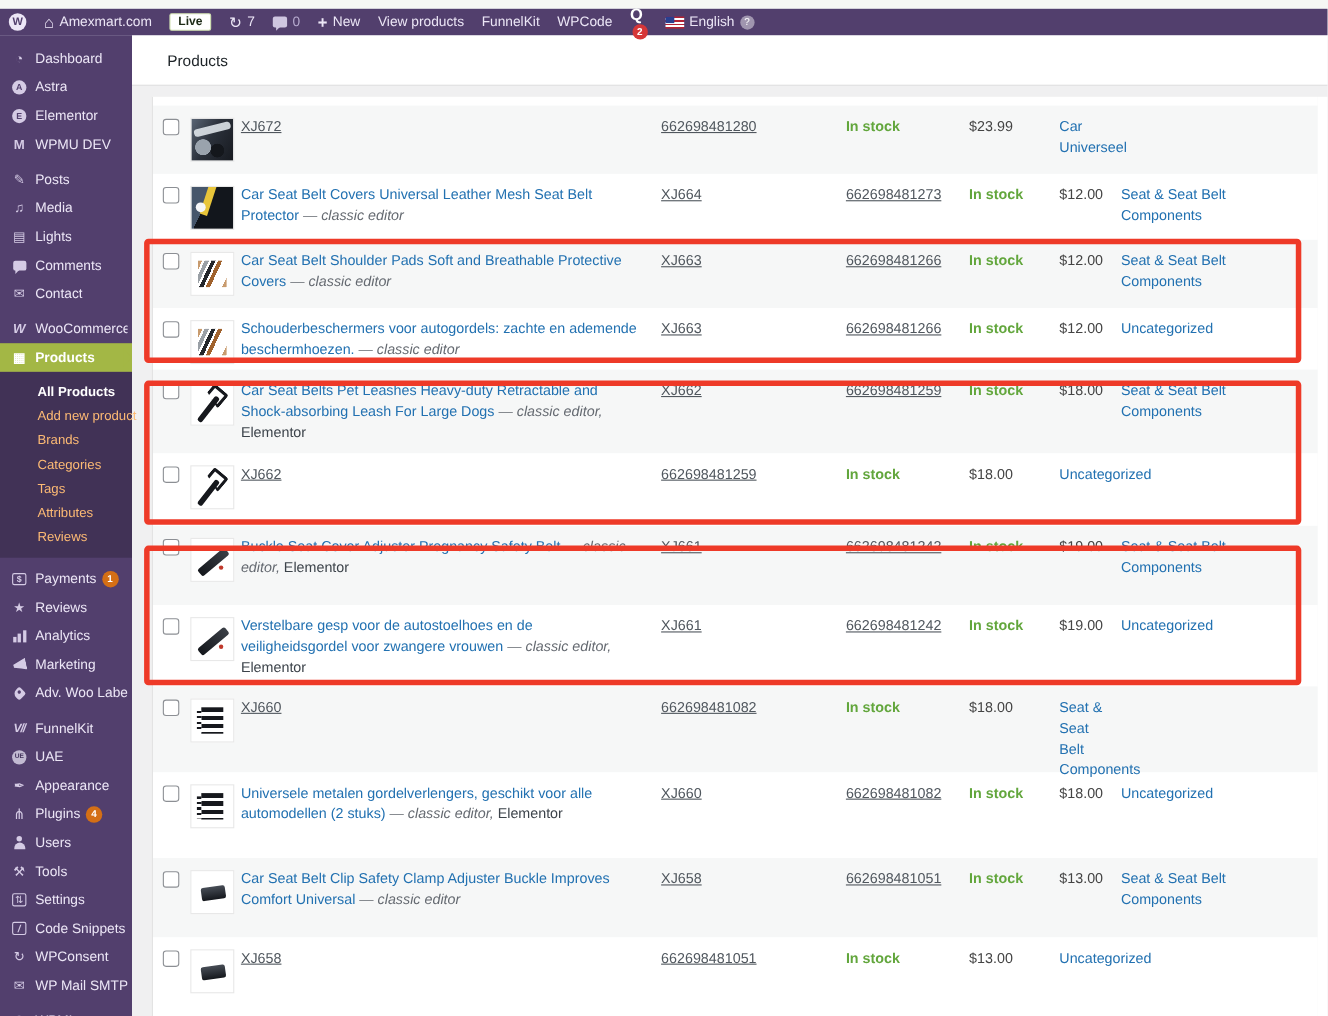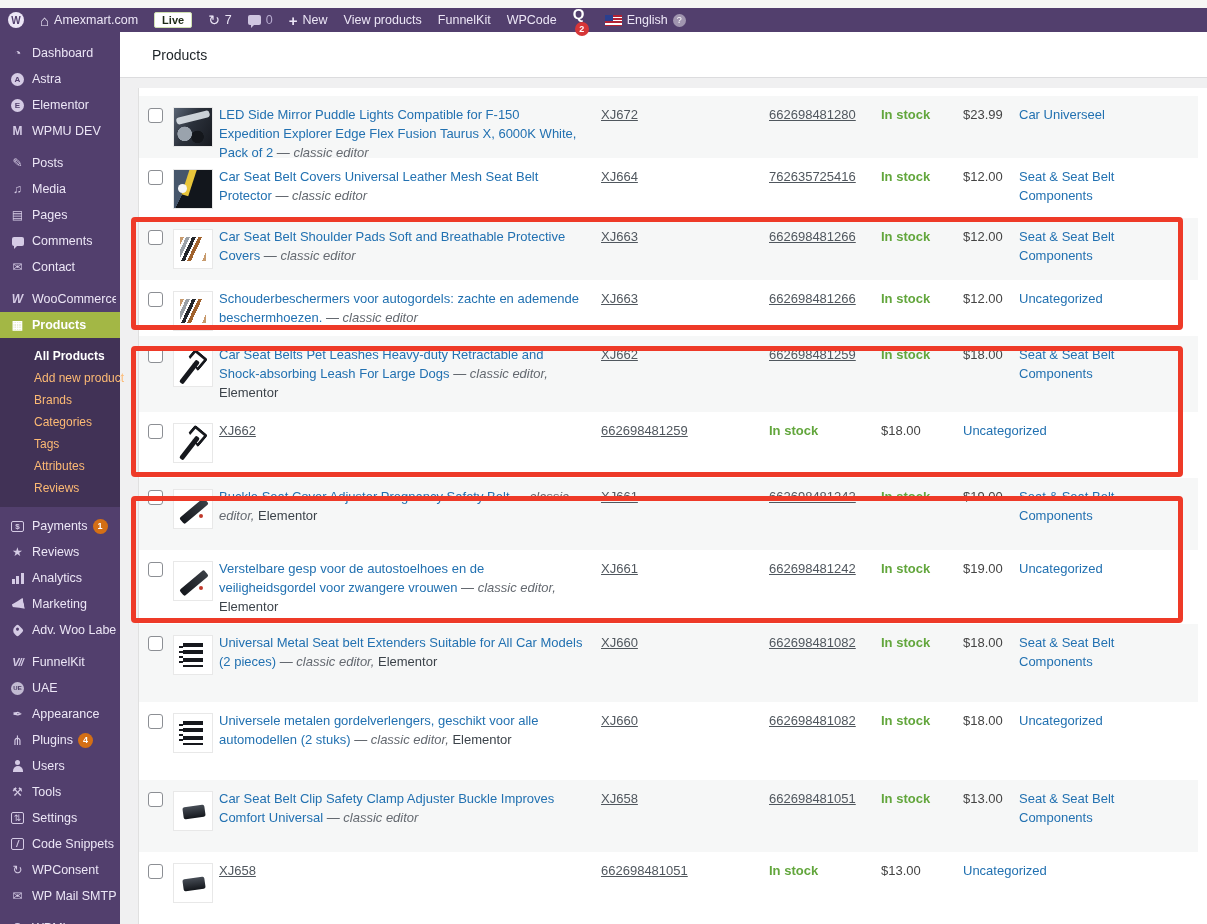--- a/index.html
+++ b/index.html
@@ -245,21 +245,21 @@
       <div class="menu-item">
         <span class="ic">
           <span class="g">♫</span>
         </span>
         <span class="label">Media</span>
       </div>
       <div class="menu-item">
         <span class="ic">
           <span class="g">▤</span>
         </span>
-        <span class="label">Pages</span>
+        <span class="label">Lights</span>
       </div>
       <div class="menu-item">
         <span class="ic">
           <span class="sb-bubble"></span>
         </span>
         <span class="label">Comments</span>
       </div>
       <div class="menu-item">
         <span class="ic">
           <span class="g">✉</span>
@@ -402,42 +402,38 @@
 
 <div id="content">
   <div id="page-header">
     <span id="page-title">Products</span>
   </div>
   <div class="right-gutter"></div>
   <div id="table-wrap">
   <div class="prow shaded" style="height: 62px;">
     <span class="cb-cell"><input type="checkbox" style=""></span>
     <span class="thumb th-mirror-lights"></span>
-    <span class="name-cell">
-      <a class="pname">LED Side Mirror Puddle Lights Compatible for F-150 Expedition Explorer Edge Flex Fusion Taurus X, 6000K White, Pack of 2</a>
-      <span class="pmeta">— classic editor</span><span class="pmeta psep"></span><span class="pextra"></span>
-    </span>
     <span class="sku-cell">XJ672</span>
     <span class="bc-cell">662698481280</span>
     <span class="stock-cell">In stock</span>
     <span class="price-cell">$23.99</span>
     <span class="cat-cell">
       <a>Car Universeel</a>
     </span>
   </div>
 
   <div class="prow" style="height: 60px;">
     <span class="cb-cell"><input type="checkbox" style=""></span>
     <span class="thumb th-belt-cover"></span>
     <span class="name-cell">
       <a class="pname">Car Seat Belt Covers Universal Leather Mesh Seat Belt Protector</a>
       <span class="pmeta">— classic editor</span><span class="pmeta psep"></span><span class="pextra"></span>
     </span>
     <span class="sku-cell">XJ664</span>
-    <span class="bc-cell">762635725416</span>
+    <span class="bc-cell">662698481273</span>
     <span class="stock-cell">In stock</span>
     <span class="price-cell">$12.00</span>
     <span class="cat-cell">
       <a>Seat &amp; Seat Belt Components</a>
     </span>
   </div>
 
   <div class="prow shaded" style="height: 62px;">
     <span class="cb-cell"><input type="checkbox" style=""></span>
     <span class="thumb th-shoulder-pads"></span>
@@ -526,24 +522,20 @@
     <span class="stock-cell">In stock</span>
     <span class="price-cell">$19.00</span>
     <span class="cat-cell">
       <a>Uncategorized</a>
     </span>
   </div>
 
   <div class="prow shaded" style="height: 78px;">
     <span class="cb-cell"><input type="checkbox" style=""></span>
     <span class="thumb th-belt-extender"></span>
-    <span class="name-cell">
-      <a class="pname">Universal Metal Seat belt Extenders Suitable for All Car Models (2 pieces)</a>
-      <span class="pmeta">— classic editor</span><span class="pmeta psep">, </span><span class="pextra">Elementor</span>
-    </span>
     <span class="sku-cell">XJ660</span>
     <span class="bc-cell">662698481082</span>
     <span class="stock-cell">In stock</span>
     <span class="price-cell">$18.00</span>
     <span class="cat-cell">
       <a>Seat &amp; Seat Belt Components</a>
     </span>
   </div>
 
   <div class="prow" style="height: 78px;">

